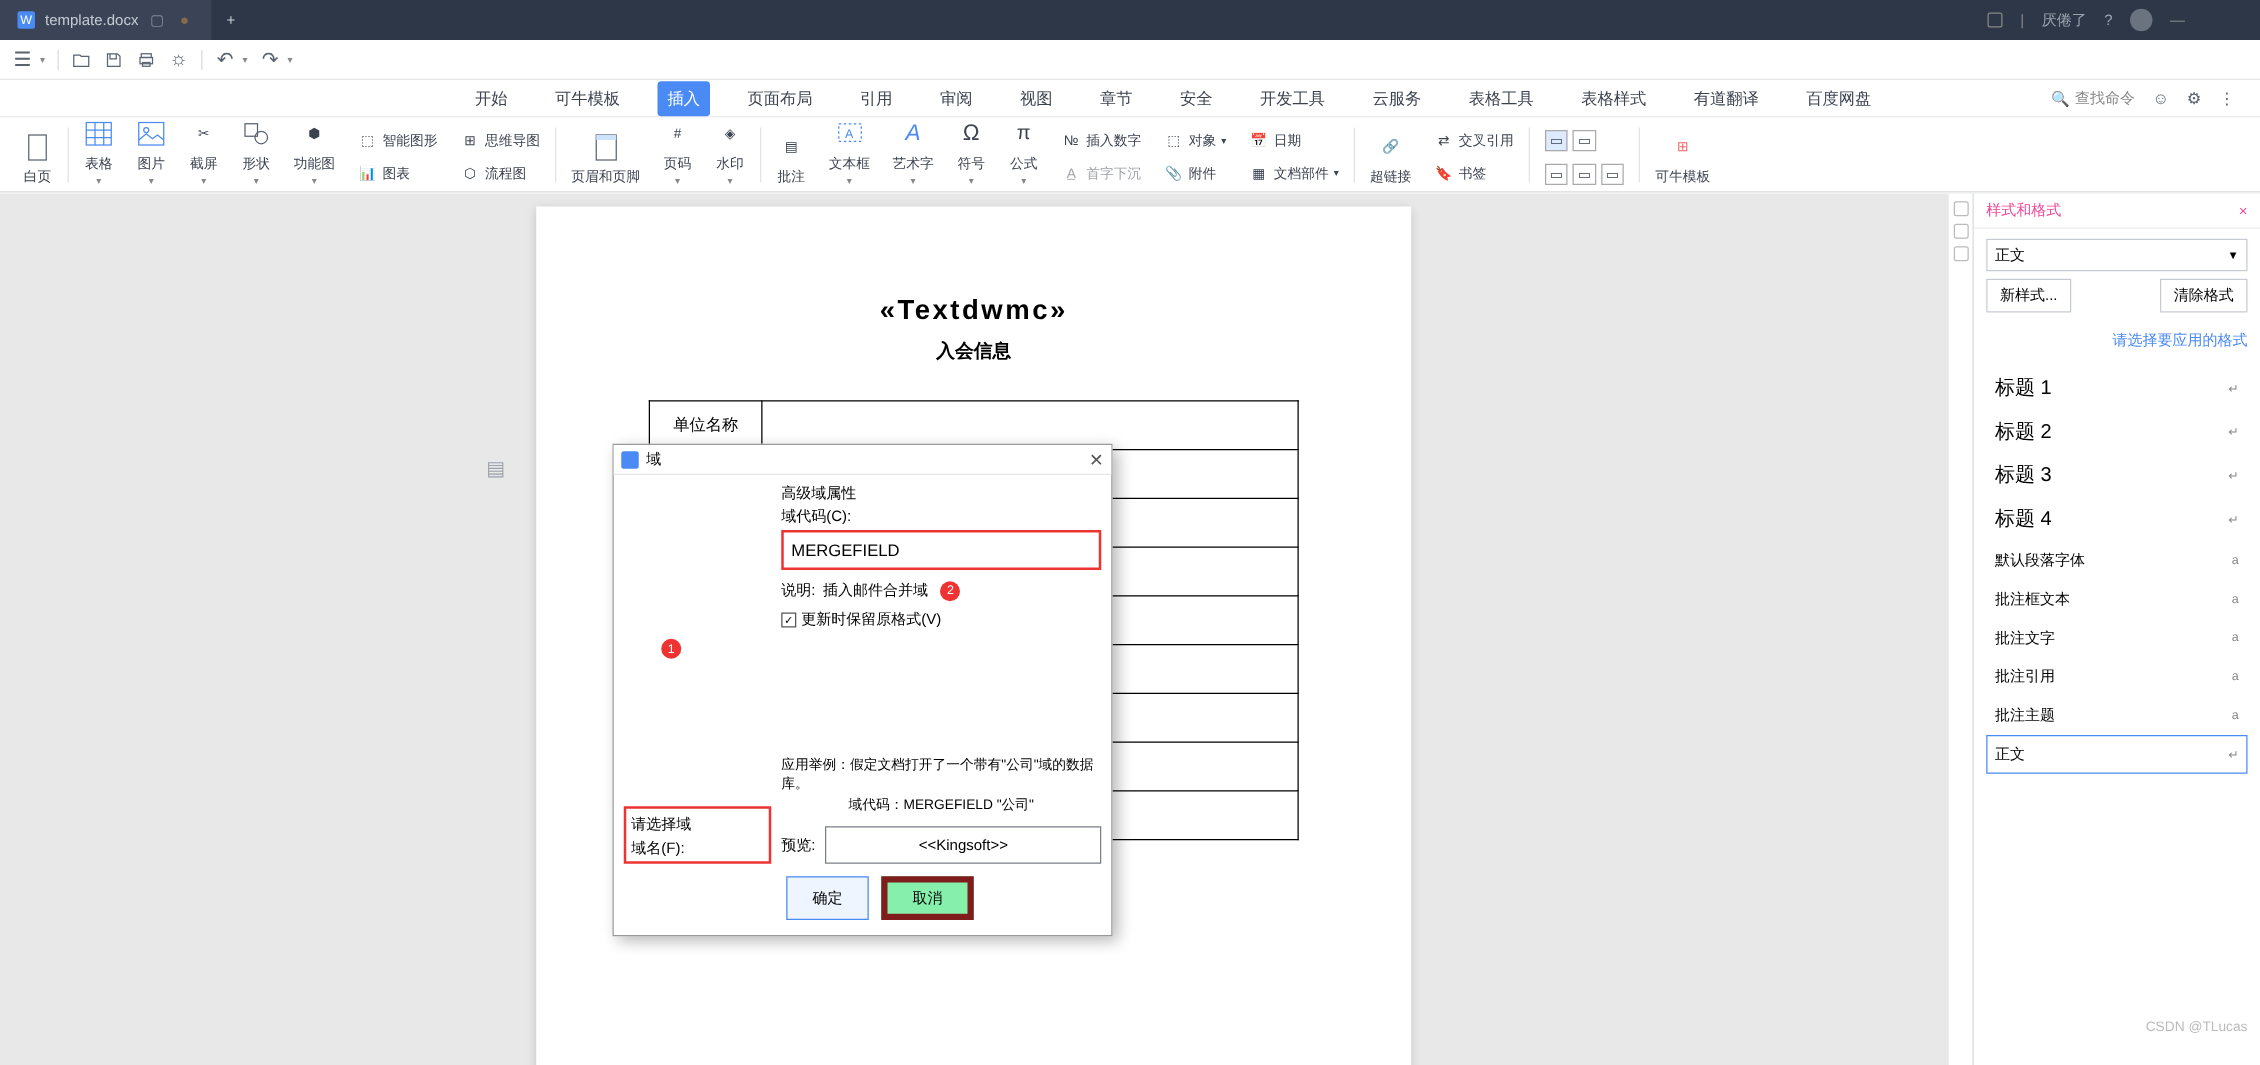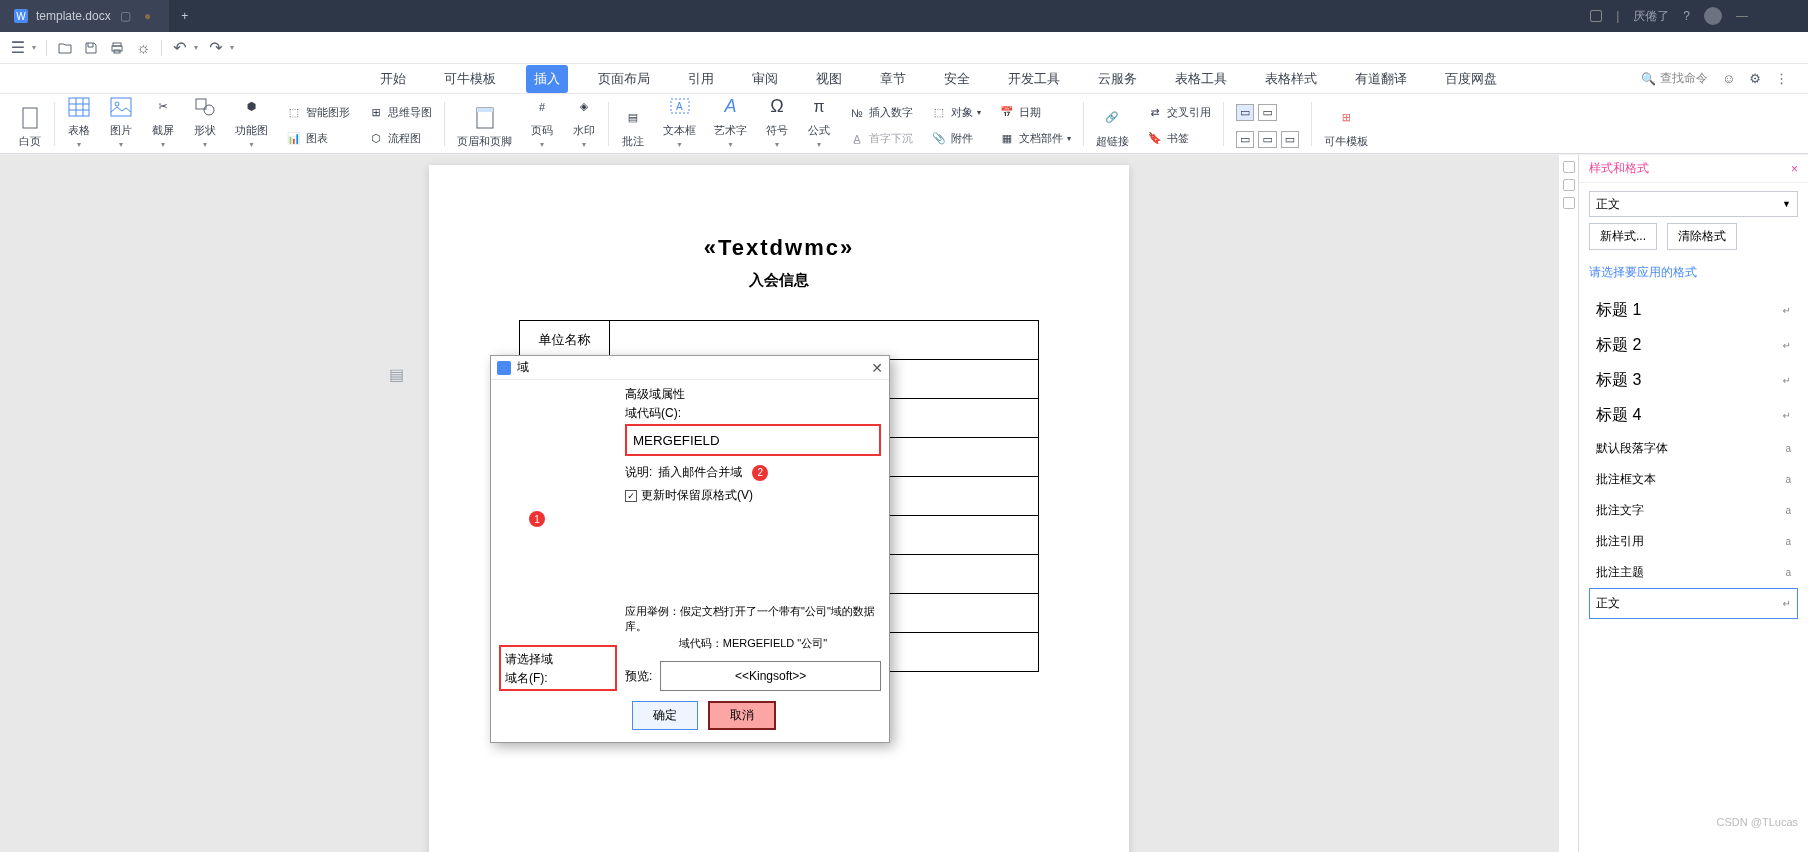--- a/index.html
+++ b/index.html
@@ -38,23 +38,23 @@
 .page h1{text-align:center;font-size:22px;font-weight:bold;letter-spacing:2px;}
 .page h2{text-align:center;font-size:15px;margin-top:10px;}
 .doc-table{width:100%;margin-top:30px;border-collapse:collapse;}
 .doc-table td{border:1px solid #000;padding:10px 8px;font-size:13px;text-align:center;}
 .doc-table .lbl{width:90px;}
 .marker{position:absolute;left:-40px;top:200px;width:16px;height:16px;color:#9ba3ad;}
 .sidepanel{width:230px;background:#fff;border-left:1px solid #d7dbe0;display:flex;flex-direction:column;}
 .sp-head{height:28px;display:flex;align-items:center;justify-content:space-between;padding:0 10px;font-size:12px;color:#ec4899;border-bottom:1px solid #eee;}
 .sp-body{padding:8px 10px;font-size:12px;display:flex;flex-direction:column;gap:6px;}
 .sp-select{height:26px;border:1px solid #c7ccd4;padding:0 6px;display:flex;align-items:center;justify-content:space-between;}
-.sp-btn-row{display:flex;gap:10px;}
+.sp-btn-row{display:flex;gap:10px;justify-content:space-between;}
 .sp-btn{border:1px solid #c7ccd4;padding:4px 10px;background:#fff;font-size:12px;}
-.sp-link{color:#4a8af4;margin-top:8px;}
+.sp-link{color:#4a8af4;margin-top:8px;text-align:right;}
 .sp-styles{margin-top:6px;display:flex;flex-direction:column;}
 .sp-item{display:flex;align-items:center;justify-content:space-between;padding:6px 6px;border:1px solid transparent;}
 .sp-item.sel{border:1px solid #4a8af4;}
 .sp-item .h{font-weight:normal;font-size:16px;}
 .sp-item .para{font-size:10px;color:#888;}
 .vtoolbar{width:20px;background:#fff;border-left:1px solid #e5e7eb;display:flex;flex-direction:column;align-items:center;padding-top:6px;gap:6px;}
 .vtoolbar span{width:12px;height:12px;border:1px solid #bbb;border-radius:2px;}
 .dialog{position:absolute;left:490px;top:355px;width:400px;background:#fff;border:1px solid #999;box-shadow:4px 4px 12px rgba(0,0,0,.3);font-size:12px;}
 .dlg-title{height:24px;background:#fff;display:flex;align-items:center;padding:0 6px;gap:6px;border-bottom:1px solid #e5e7eb;}
 .dlg-title .w-icon{width:14px;height:14px;background:#4a8af4;border-radius:2px;}
@@ -67,21 +67,21 @@
 .dlg-list div{padding:3px 6px;cursor:pointer;}
 .dlg-list .sel{background:#cde3ff;}
 .dlg-input{width:100%;height:32px;border:1px solid #7a7f87;padding:0 6px;}
 .dlg-chk{display:flex;align-items:center;gap:4px;margin-top:6px;}
 .dlg-chk .box{width:12px;height:12px;border:1px solid #555;display:flex;align-items:center;justify-content:center;font-size:9px;}
 .dlg-example{margin-top:100px;font-size:11px;}
 .dlg-example .indent{text-align:center;margin-top:2px;}
 .dlg-preview{margin-top:10px;display:flex;align-items:center;gap:8px;}
 .dlg-preview .box{flex:1;height:30px;border:1px solid #7a7f87;display:flex;align-items:center;justify-content:center;}
 .dlg-footer{display:flex;justify-content:center;gap:10px;padding:0 10px 12px;margin-left:28px;}
-.dlg-footer button{padding:4px 20px;border:2px solid #7f1d1d;background:#fca5a5;cursor:pointer;font-size:12px;}
+.dlg-footer button{padding:4px 20px;border:5px solid #7f1d1d;background:#86efac;cursor:pointer;font-size:12px;}
 .dlg-footer button.primary{border:1px solid #4a8af4;background:#eef5ff;}
 .redbox{border:2px solid #e33;}
 .badge{position:absolute;width:16px;height:16px;border-radius:50%;background:#e33;color:#fff;font-size:10px;display:flex;align-items:center;justify-content:center;}
 .watermark{position:fixed;right:10px;bottom:24px;font-size:11px;color:#bbb;}
 svg{display:block;}
 </style>
 </head>
 <body>
 
 <div class="titlebar">

